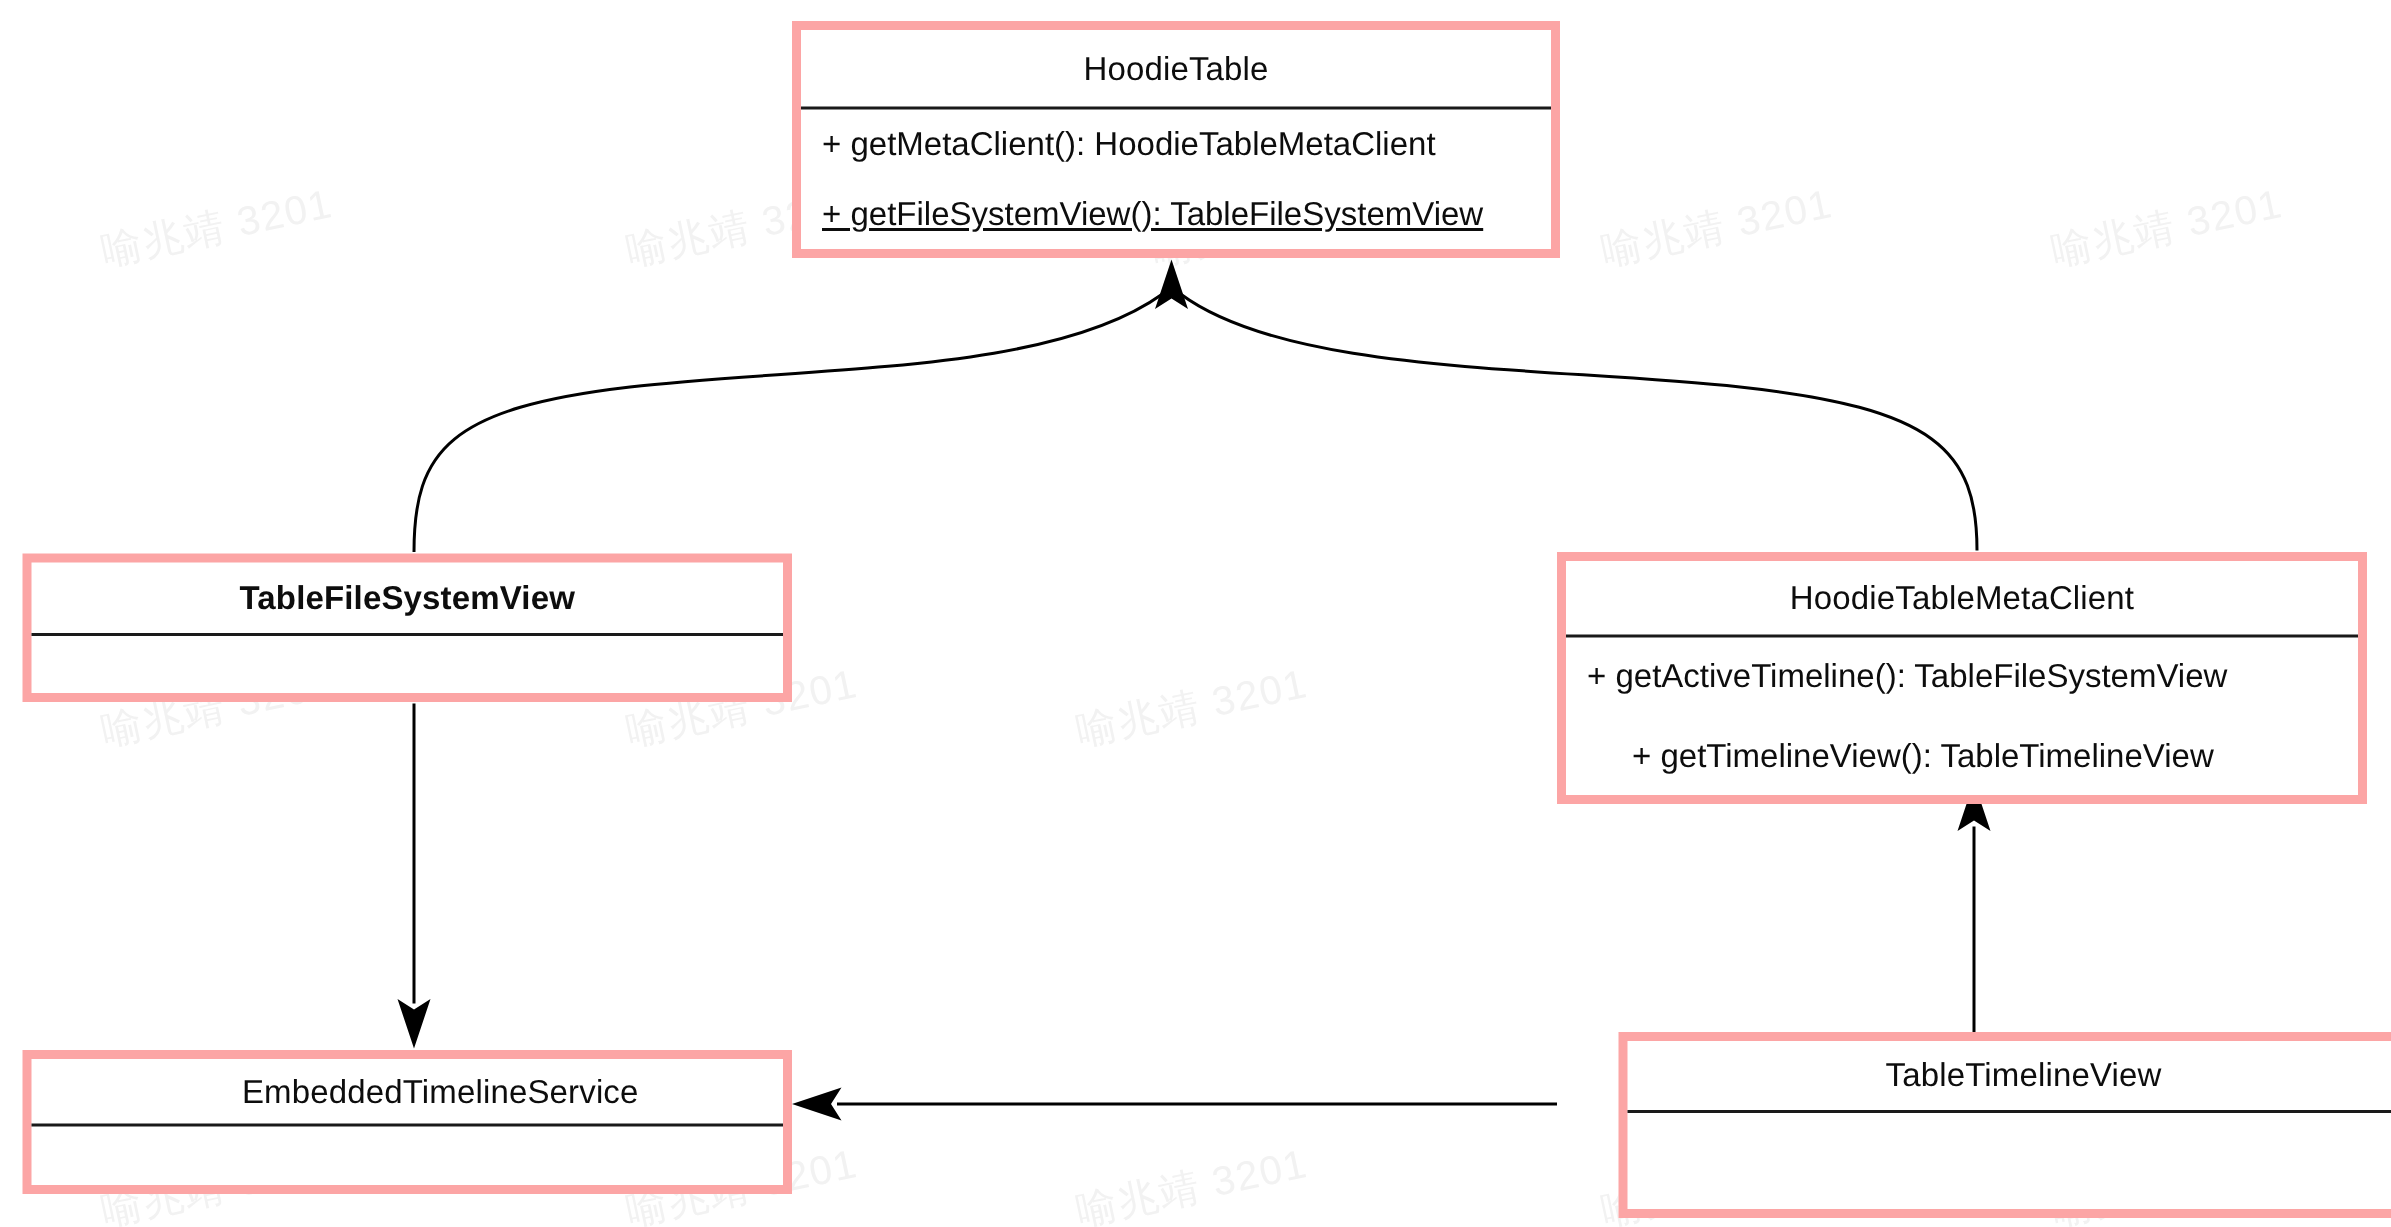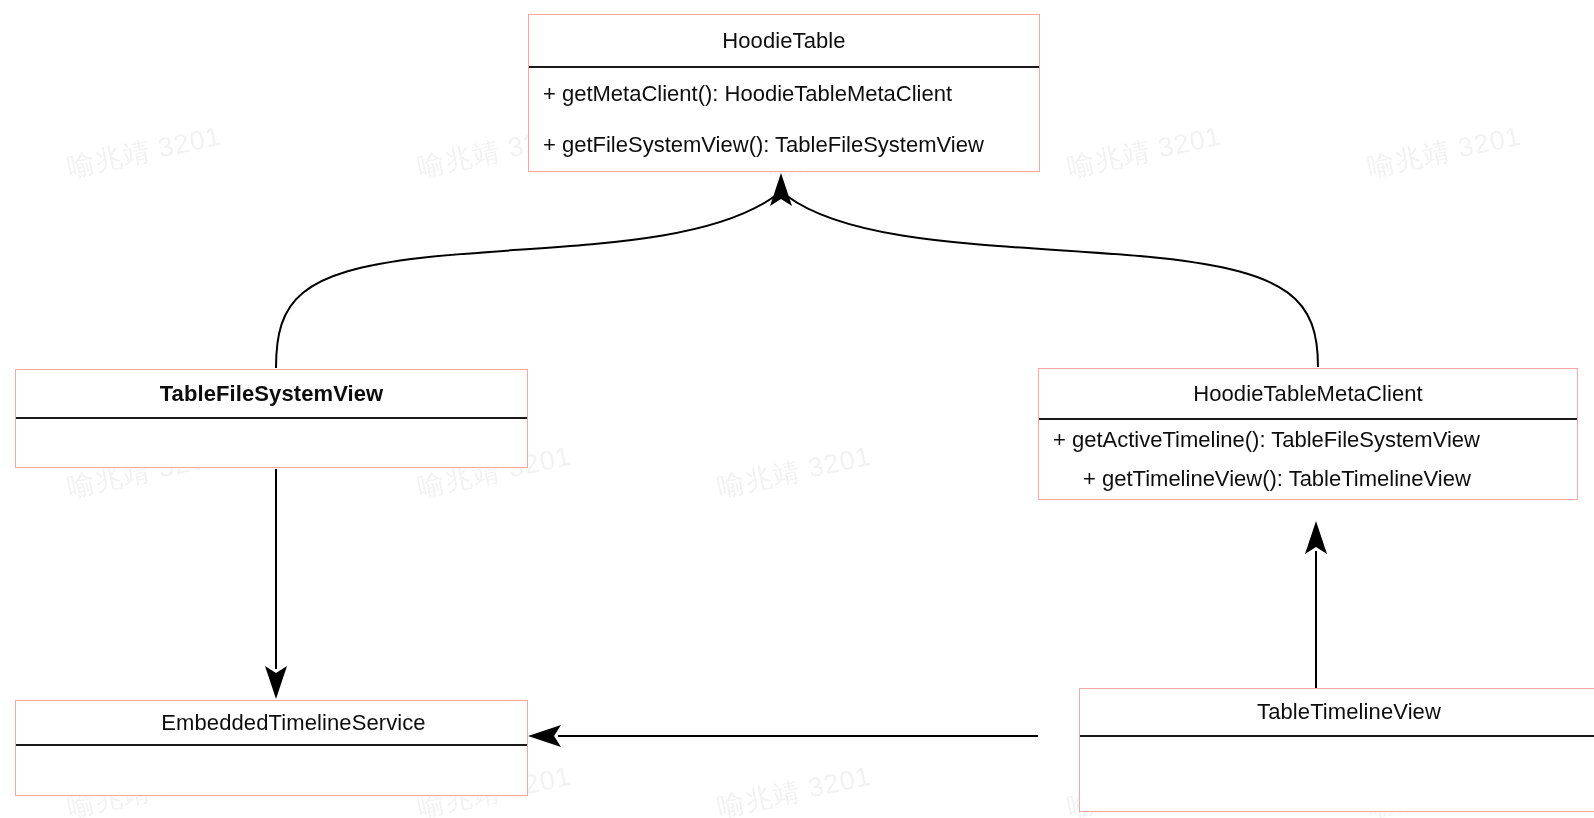--- a/index.html
+++ b/index.html
@@ -55,21 +55,21 @@
     stroke: #000000;
     stroke-width: 2;
   }
   #edge-layer polygon { fill: #000000; stroke: none; }
 
   
   .uml-class {
     position: absolute;
     box-sizing: border-box;
     background: #ffffff;
-    border: 1px solid #fca5a5;
+    border: 6px solid #fca5a5;
     z-index: 3;
     display: flex;
     flex-direction: column;
   }
   .uml-header {
     box-sizing: border-box;
     display: flex;
     align-items: center;
     justify-content: center;
     border-bottom: 2px solid #1a1a1a;
@@ -147,30 +147,30 @@
     <g>
       <line x1="1038" y1="736" x2="558" y2="736"></line>
       <polygon points="528,736 561,725 554,736 561,747"></polygon>
     </g>
   </svg>
 
   <div class="uml-class" style="left:528px; top:14px; width:512px; height:158px;">
     <div class="uml-header" style="height:53px;">HoodieTable</div>
     <div class="uml-body">
       <div class="uml-member" style="height:50%;">+ getMetaClient(): HoodieTableMetaClient</div>
-      <div class="uml-member" style="height:50%;">+ getFileSystemView(): TableFileSystemView</div>
+      <div class="uml-member" style="height:50%;text-decoration:underline;">+ getFileSystemView(): TableFileSystemView</div>
     </div>
   </div>
 
   <div class="uml-class" style="left:15px; top:369px; width:513px; height:99px;font-weight:bold;">
     <div class="uml-header" style="height:49px;">TableFileSystemView</div>
     <div class="uml-body is-empty"></div>
   </div>
 
-  <div class="uml-class" style="left:1038px; top:368px; width:540px; height:132px;">
+  <div class="uml-class" style="left:1038px; top:368px; width:540px; height:168px;">
     <div class="uml-header" style="height:51px;">HoodieTableMetaClient</div>
     <div class="uml-body">
       <div class="uml-member" style="height:50%;">+ getActiveTimeline(): TableFileSystemView</div>
       <div class="uml-member" style="height:50%;padding-left:44px;">+ getTimelineView(): TableTimelineView</div>
     </div>
   </div>
 
   <div class="uml-class" style="left:15px; top:700px; width:513px; height:96px;">
     <div class="uml-header" style="height:45px;padding-left:44px;">EmbeddedTimelineService</div>
     <div class="uml-body is-empty"></div>

